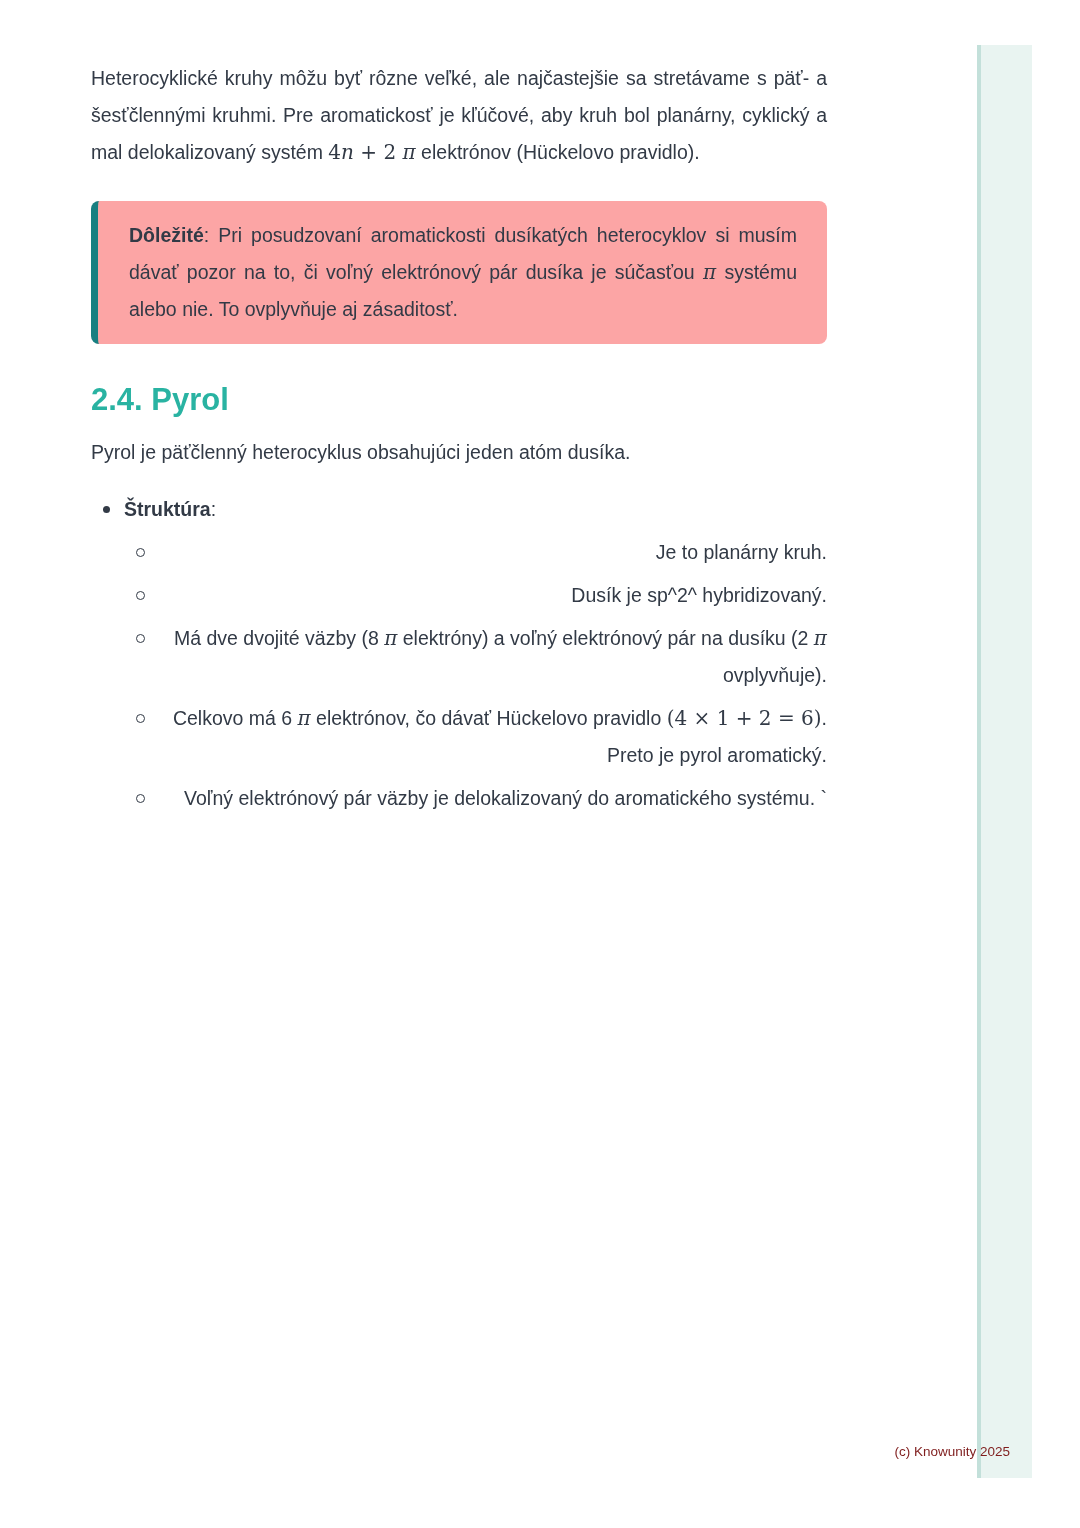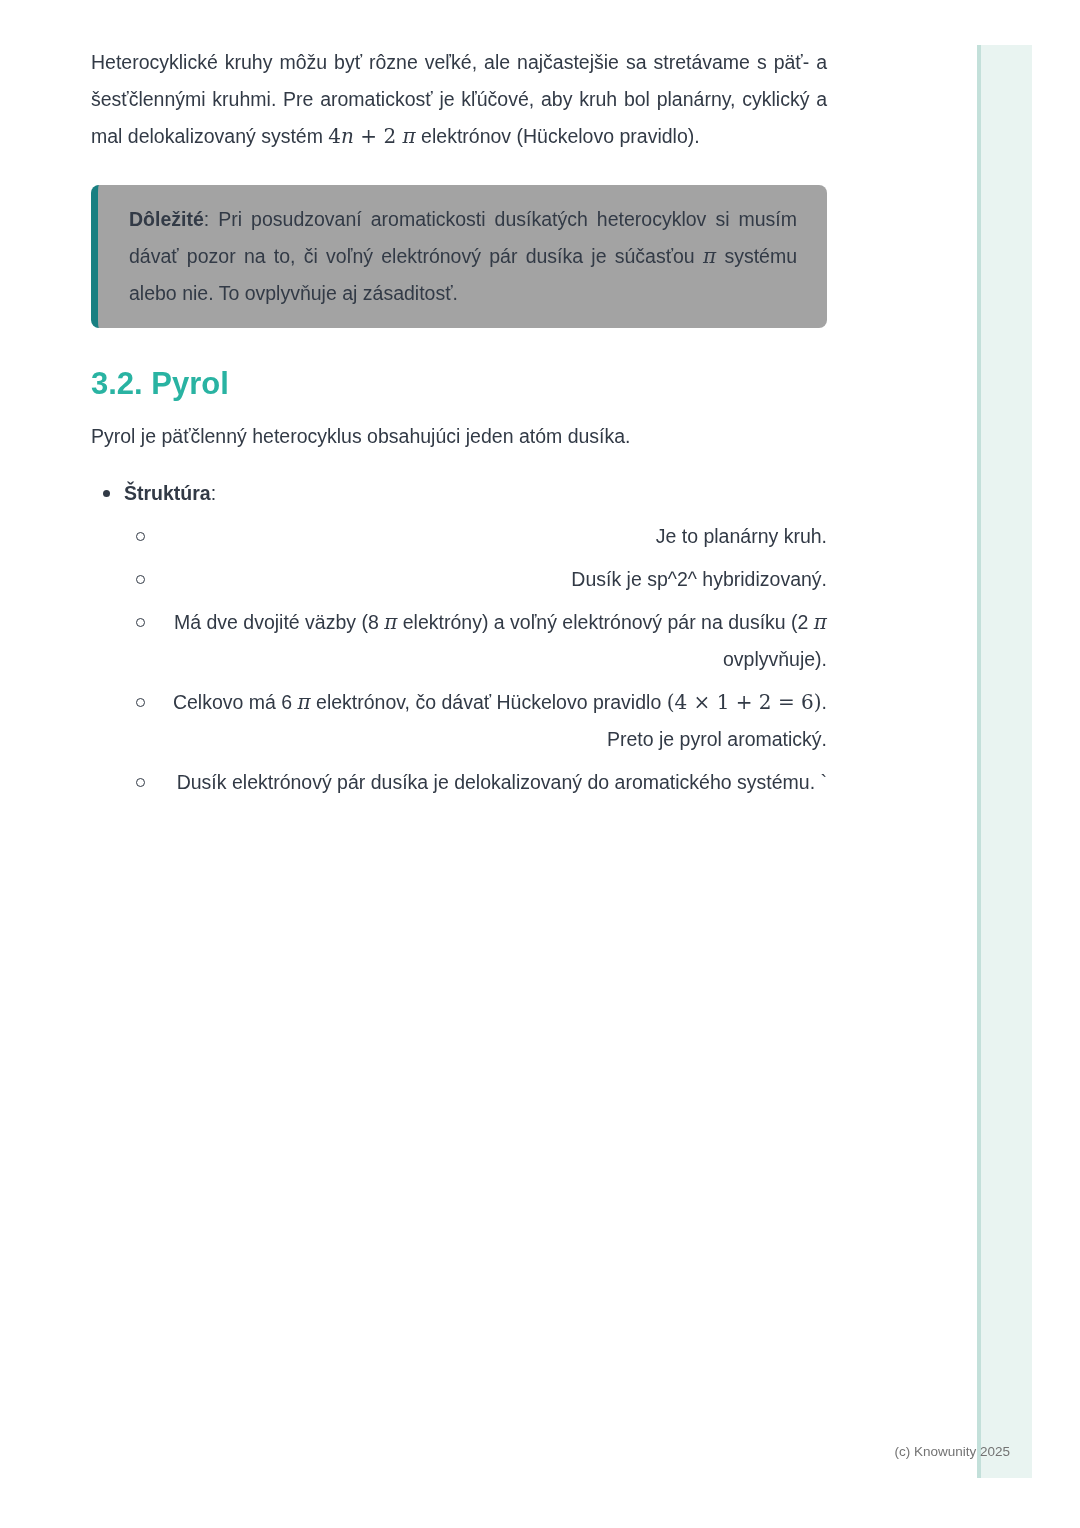--- a/index.html
+++ b/index.html
@@ -19,36 +19,36 @@
     left: 977px; top: 45px;
     width: 55px; height: 1433px;
     background: #e9f4f1;
     border-left: 4px solid #c3e0da;
     box-sizing: border-box;
     z-index: 1;
   }
 
   .content {
     position: absolute;
-    left: 91px; top: 44px;
+    left: 91px; top: 60px;
     width: 736px;
     z-index: 2;
   }
 
   .body-text {
     font-size: 19.5px;
     line-height: 37px;
     margin: 0;
   }
   .justified { text-align: justify; }
 
   
   .callout {
     margin-top: 30px;
-    background: #a3a3a3;
+    background: #fca5a5;
     border-left: 7px solid #187f81;
     border-radius: 8px;
     padding: 16px 30px 16px 31px;
     box-sizing: border-box;
   }
 
   
   .section-heading {
     margin: 38px 0 0 0;
     font-size: 31px;
@@ -104,40 +104,40 @@
     font-style: italic;
     font-size: 20px;
   }
 
   
   .footer-credit {
     position: absolute;
     top: 1444px;
     right: 70px;
     font-size: 13.5px;
-    color: #737373;
+    color: #7f1d1d;
     z-index: 3;
   }
 </style>
 </head>
 <body>
 
 <div class="page">
 
   <div class="side-bar"></div>
 
   <div class="content">
 
     <p class="body-text justified"><span class="seg-text">Heterocyklické kruhy môžu byť rôzne veľké, ale najčastejšie sa stretávame s päť- a šesťčlennými kruhmi. Pre aromatickosť je kľúčové, aby kruh bol planárny, cyklický a mal delokalizovaný systém </span><span class="seg-math">4</span><span class="seg-mathit">n</span><span class="seg-math"> + 2 </span><span class="seg-mathit">π</span><span class="seg-text"> elektrónov (Hückelovo pravidlo).</span></p>
 
     <div class="callout">
       <p class="body-text justified"><span class="seg-bold">Dôležité</span><span class="seg-text">: Pri posudzovaní aromatickosti dusíkatých heterocyklov si musím dávať pozor na to, či voľný elektrónový pár dusíka je súčasťou </span><span class="seg-mathit">π</span><span class="seg-text"> systému alebo nie. To ovplyvňuje aj zásaditosť.</span></p>
     </div>
 
-    <h2 class="section-heading">3.2. Pyrol</h2>
+    <h2 class="section-heading">2.4. Pyrol</h2>
 
     <p class="body-text pyrol-paragraph">Pyrol je päťčlenný heterocyklus obsahujúci jeden atóm dusíka.</p>
 
     <div class="structure-list">
 
       <div class="li-main">
         <span class="bullet-dot"></span>
         <span><span class="seg-bold">Štruktúra</span><span class="seg-text">:</span></span>
       </div>
 
@@ -156,21 +156,21 @@
         <span><span class="seg-text">Má dve dvojité väzby (8 </span><span class="seg-mathit">π</span><span class="seg-text"> elektróny) a voľný elektrónový pár na dusíku (2 </span><span class="seg-mathit">π</span><span class="seg-text"> ovplyvňuje).</span></span>
       </div>
 
       <div class="li-sub">
         <span class="bullet-circle"></span>
         <span><span class="seg-text">Celkovo má 6 </span><span class="seg-mathit">π</span><span class="seg-text"> elektrónov, čo dávať Hückelovo pravidlo </span><span class="seg-math">(4 × 1 + 2 = 6)</span><span class="seg-text">. Preto je pyrol aromatický.</span></span>
       </div>
 
       <div class="li-sub">
         <span class="bullet-circle"></span>
-        <span><span class="seg-text">Dusík elektrónový pár dusíka je delokalizovaný do aromatického systému. `</span></span>
+        <span><span class="seg-text">Voľný elektrónový pár väzby je delokalizovaný do aromatického systému. `</span></span>
       </div>
 
     </div>
   </div>
 
   <div class="footer-credit">(c) Knowunity 2025</div>
 
 </div>
 
 </body></html>

